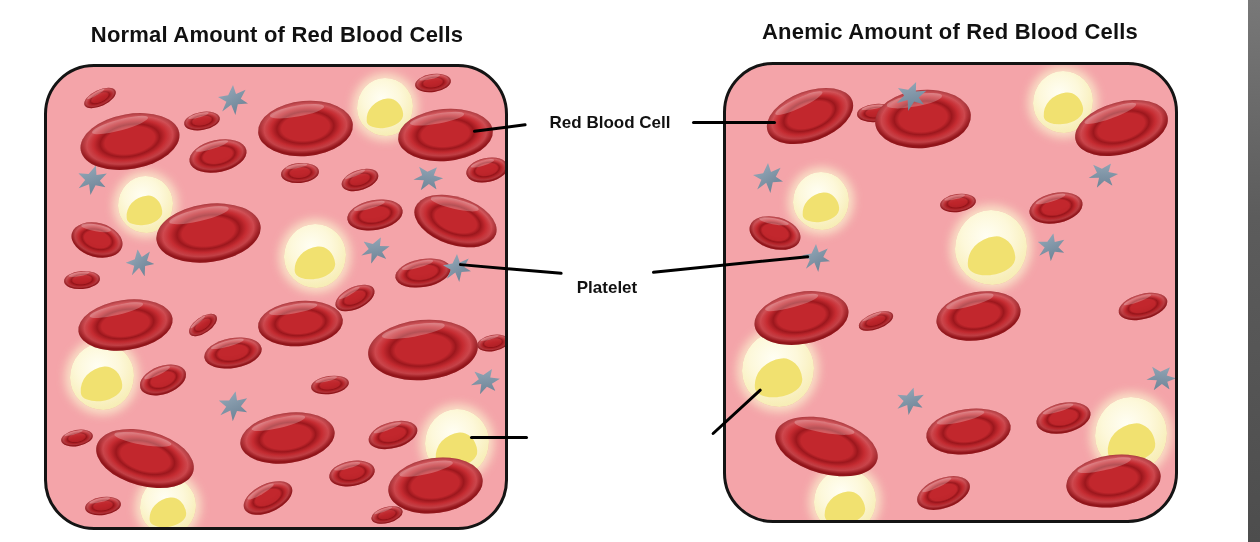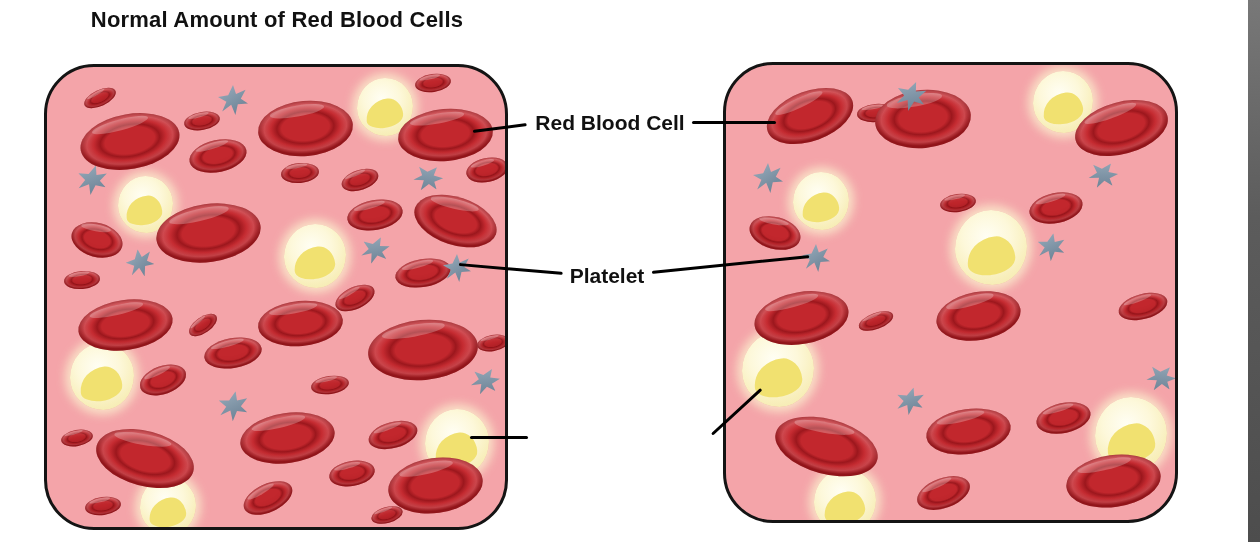--- a/index.html
+++ b/index.html
@@ -16,21 +16,21 @@
     border:3px solid var(--panel_border,#141414);
     border-radius:50px;overflow:hidden;
   }
   .panel-title{
     position:absolute;transform:translate(-50%,-50%);
     font-weight:bold;font-size:22px;color:var(--text,#111);
     white-space:nowrap;letter-spacing:.2px;
   }
   .cell-label{
     position:absolute;transform:translate(-50%,-50%);
-    font-weight:bold;font-size:21px;color:var(--text,#111);
+    font-weight:bold;font-size:17px;color:var(--text,#111);
     white-space:nowrap;
   }
   .leader{
     position:absolute;height:3px;border-radius:1.5px;
     background:var(--line,#000);transform-origin:0 50%;
   }
 
   
   .rbc{
     position:absolute;border-radius:50%;
@@ -72,21 +72,22 @@
 
   .graybar{
     position:absolute;top:0;height:100%;
     background:linear-gradient(180deg,var(--edge_bar_top,#787878) 0%,#5c5c5c 40%,var(--edge_bar_bottom,#4d4d4d) 100%);
   }
 </style>
 </head>
 <body>
 
 <div id="canvas">
-  <div class="panel-title" id="title-0" style="left: 277px; top: 20px;">Normal Amount of Red Blood Cells</div>
+  <div class="panel-title" id="title-0" style="left: 277px; top: 35px;">Normal Amount of Red Blood Cells</div>
+  <div class="panel-title" id="title-1" style="left: 950px; top: 32px;">Anemic Amount of Red Blood Cells</div>
 
   <div class="panel" id="panel-0" style="left: 44px; top: 64px; width: 464px; height: 466px;">
       <div class="wbc" style="left: 70.5px; top: 108.5px; width: 55px; height: 57px;"></div>
       <div class="wbc" style="left: 310px; top: 11px; width: 56px; height: 58px;"></div>
       <div class="wbc" style="left: 237px; top: 157px; width: 62px; height: 64px;"></div>
       <div class="wbc" style="left: 23px; top: 276px; width: 64px; height: 67px;"></div>
       <div class="wbc" style="left: 378px; top: 342px; width: 64px; height: 67px;"></div>
       <div class="wbc" style="left: 93px; top: 410px; width: 56px; height: 58px;"></div>
       <div class="rbc" style="left: 36px; top: 23px; width: 34px; height: 16px; transform: rotate(-25deg);"></div>
       <div class="rbc" style="left: 33px; top: 46.5px; width: 100px; height: 55px; transform: rotate(-10deg);"></div>
@@ -157,21 +158,21 @@
       <div class="plt" style="left: 170px; top: 16px; width: 30px; height: 30px; transform: rotate(20deg);"></div>
       <div class="plt" style="left: 27px; top: 98px; width: 30px; height: 30px; transform: rotate(0deg);"></div>
       <div class="plt" style="left: 363px; top: 96px; width: 28px; height: 28px; transform: rotate(35deg);"></div>
       <div class="plt" style="left: 311px; top: 168px; width: 28px; height: 28px; transform: rotate(10deg);"></div>
       <div class="plt" style="left: 76px; top: 179px; width: 28px; height: 28px; transform: rotate(0deg);"></div>
       <div class="plt" style="left: 170px; top: 322px; width: 28px; height: 28px; transform: rotate(15deg);"></div>
       <div class="plt" style="left: 421px; top: 299px; width: 28px; height: 28px; transform: rotate(40deg);"></div>
     </div>
 
   <div class="cell-label" id="label-0" style="left: 610px; top: 123px;">Red Blood Cell</div>
-  <div class="cell-label" id="label-1" style="left: 607px; top: 276px;">Platelet</div>
+  <div class="cell-label" id="label-1" style="left: 607px; top: 288px;">Platelet</div>
 
   <div class="graybar" id="graybar" style="left: 1248px; width: 12px;"></div>
 <div class="leader" style="left: 473px; top: 129.5px; width: 54.4518px; transform: rotate(-7.38604deg);"></div>
     <div class="leader" style="left: 692px; top: 120.5px; width: 84px; transform: rotate(0deg);"></div>
     <div class="leader" style="left: 459px; top: 262.5px; width: 104.389px; transform: rotate(4.94597deg);"></div>
     <div class="leader" style="left: 652px; top: 270.5px; width: 157.813px; transform: rotate(-5.81897deg);"></div>
     <div class="leader" style="left: 470px; top: 435.5px; width: 58px; transform: rotate(0deg);"></div>
     <div class="leader" style="left: 712px; top: 432.5px; width: 66.5282px; transform: rotate(-42.5634deg);"></div>
   </div>
 

